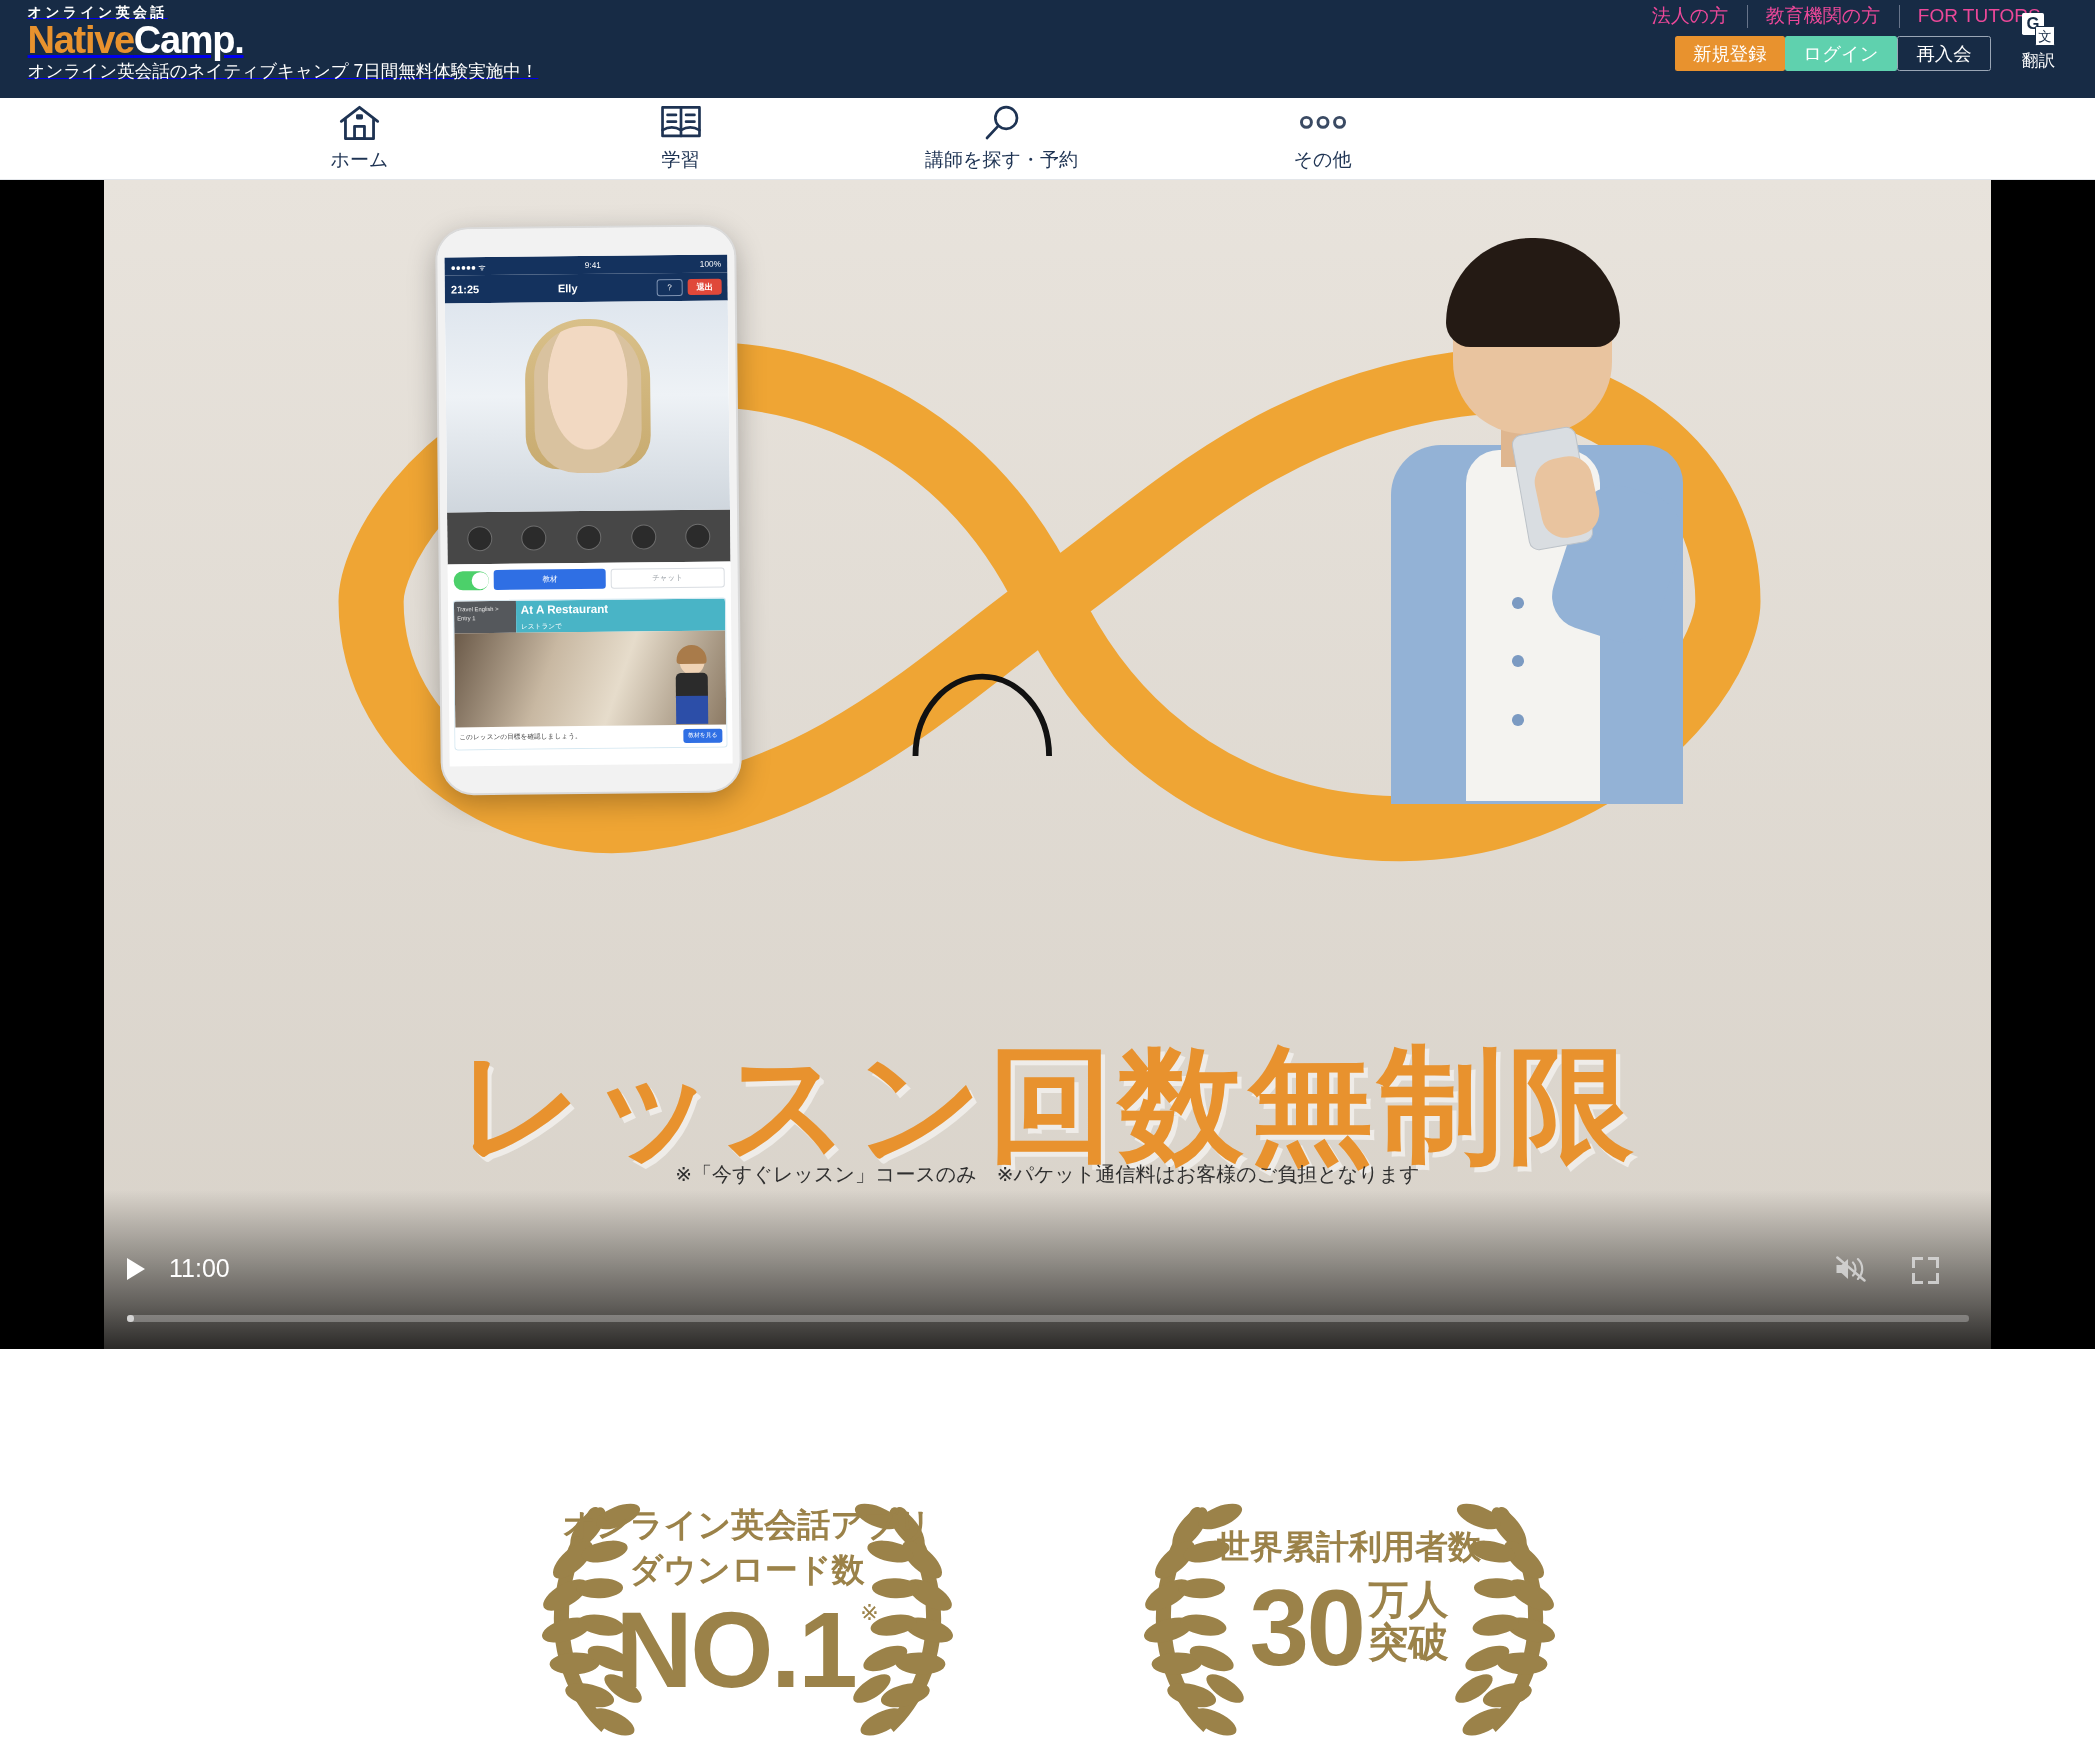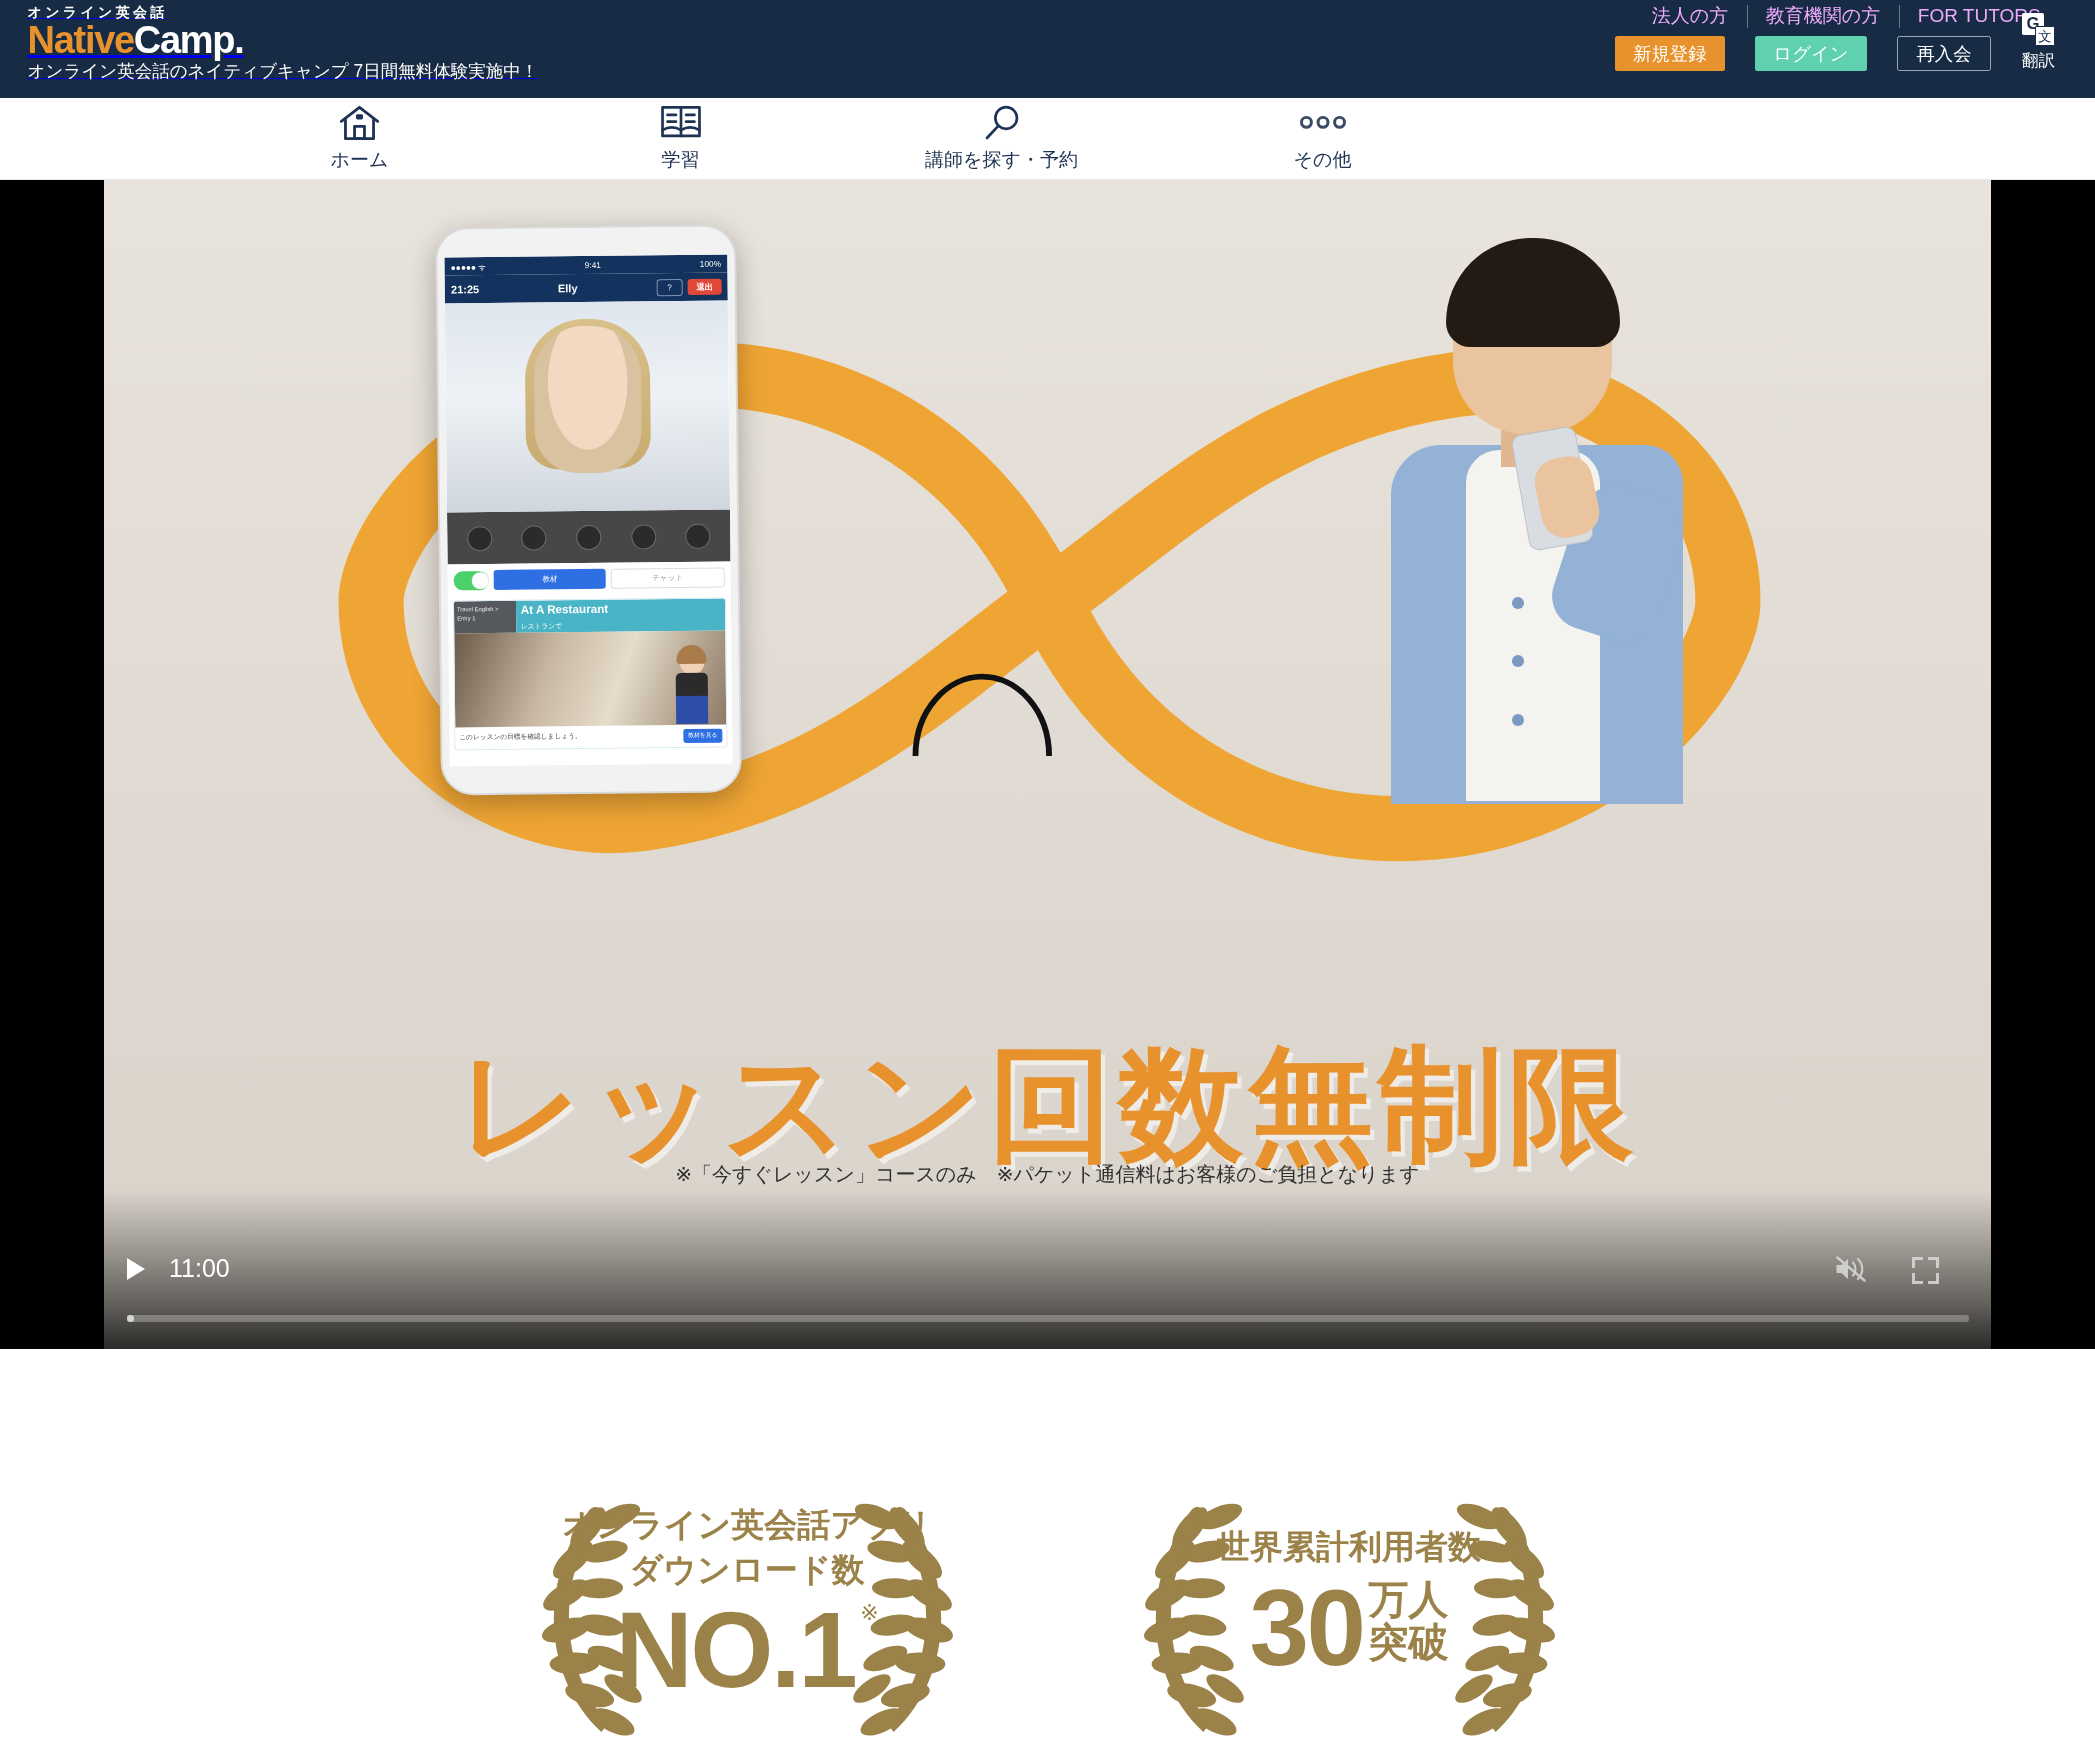--- a/index.html
+++ b/index.html
@@ -52,39 +52,39 @@
   .toplinks {
     position: absolute;
     right: 37px;
     top: 3.3px;
     display: flex;
     align-items: center;
     gap: 0px;
     font-size: 19px;
   }
   .toplinks a {
-    color: #f0abfc;
+    color: #ec4899;
     text-decoration: none;
     padding: 0 18.4px;
     white-space: nowrap;
   }
   .toplink-div {
     width: 0.8px;
     height: 22.5px;
     background: #7b8characters;
     background: #67748a;
   }
 
   .topbuttons {
     position: absolute;
     right: 105px;
     top: 36px;
     display: flex;
     align-items: center;
-    gap: 30px;
+    gap: 0;
   }
   .btn {
     display: inline-flex;
     align-items: center;
     justify-content: center;
     height: 35px;
     padding: 0 18.4px;
     font-size: 18.4px;
     border-radius: 2.5px;
     cursor: pointer;

